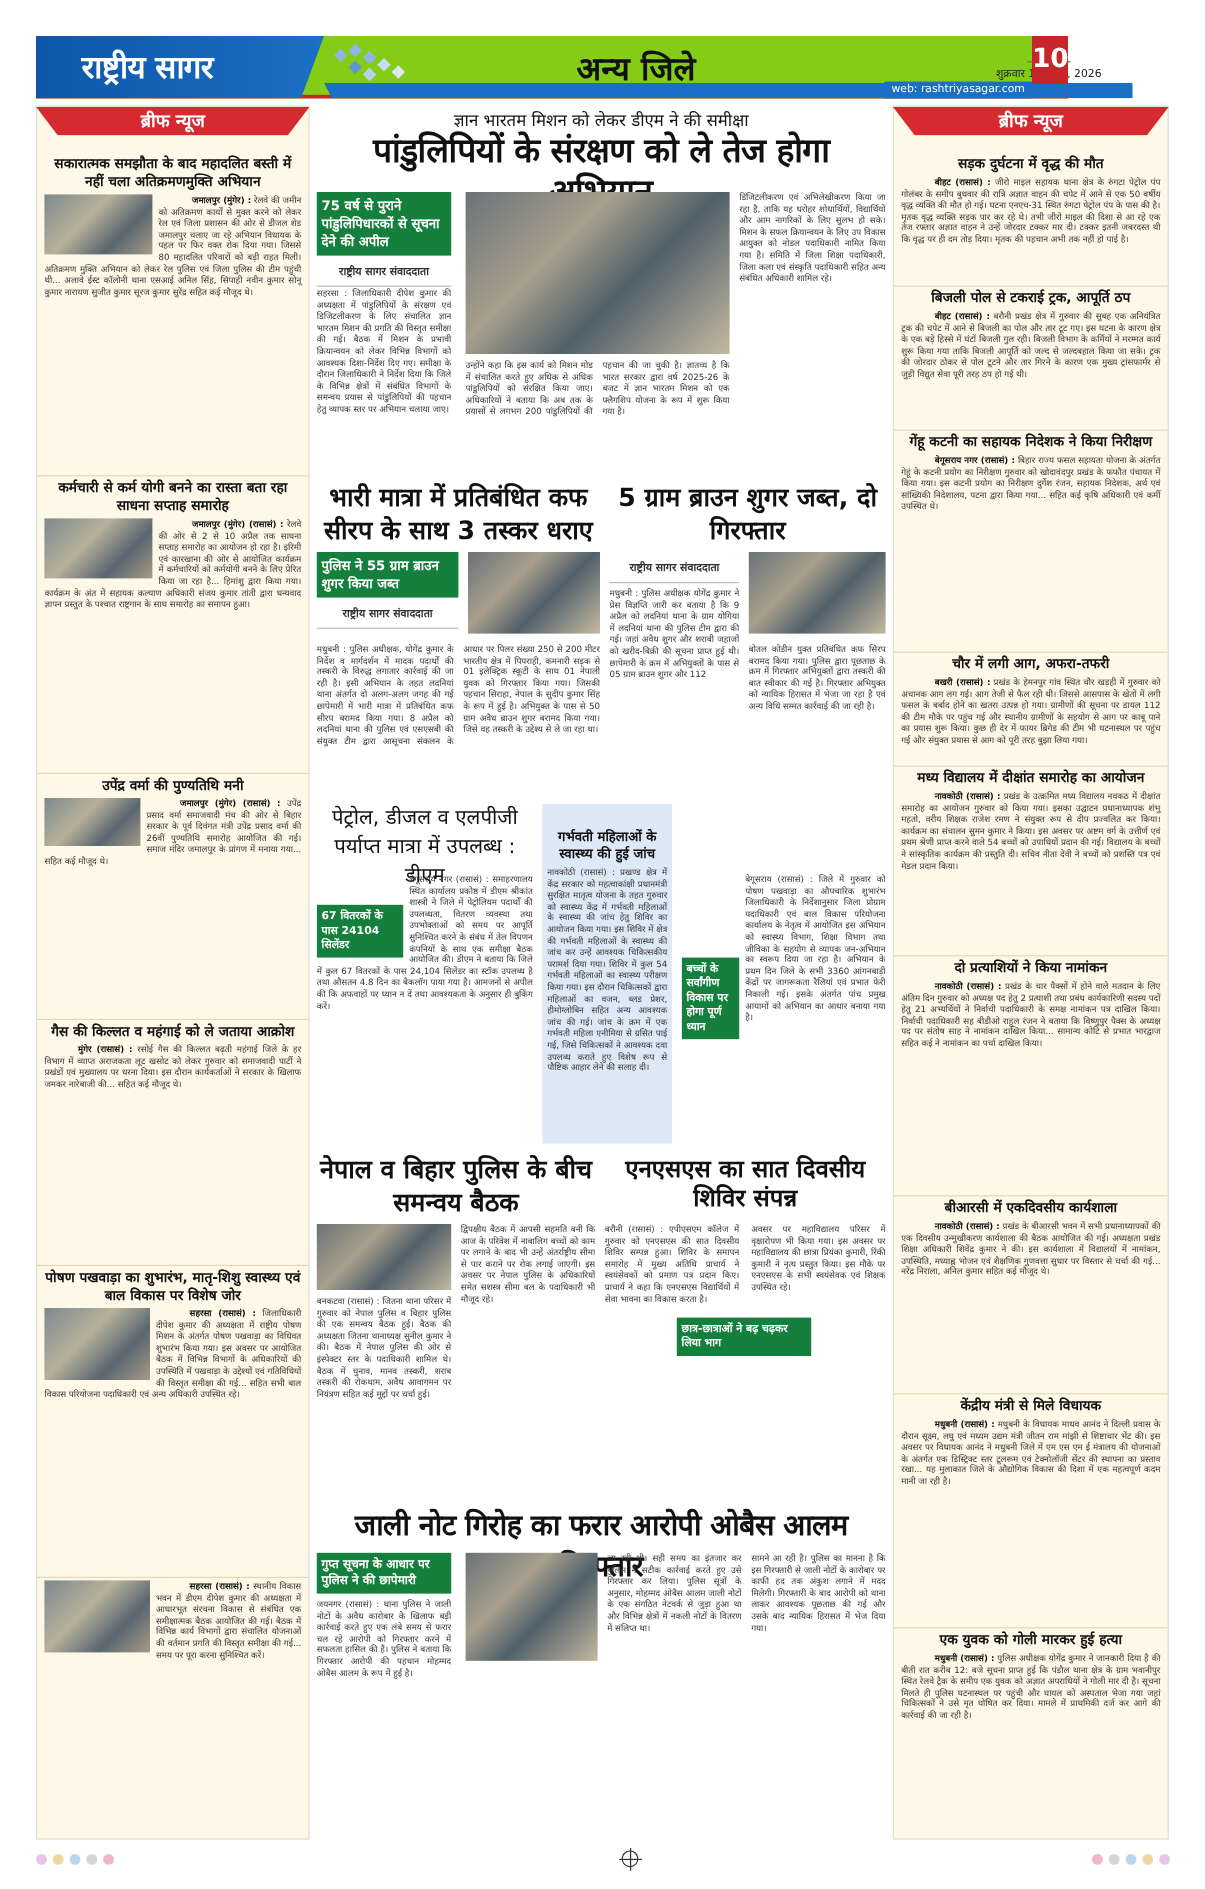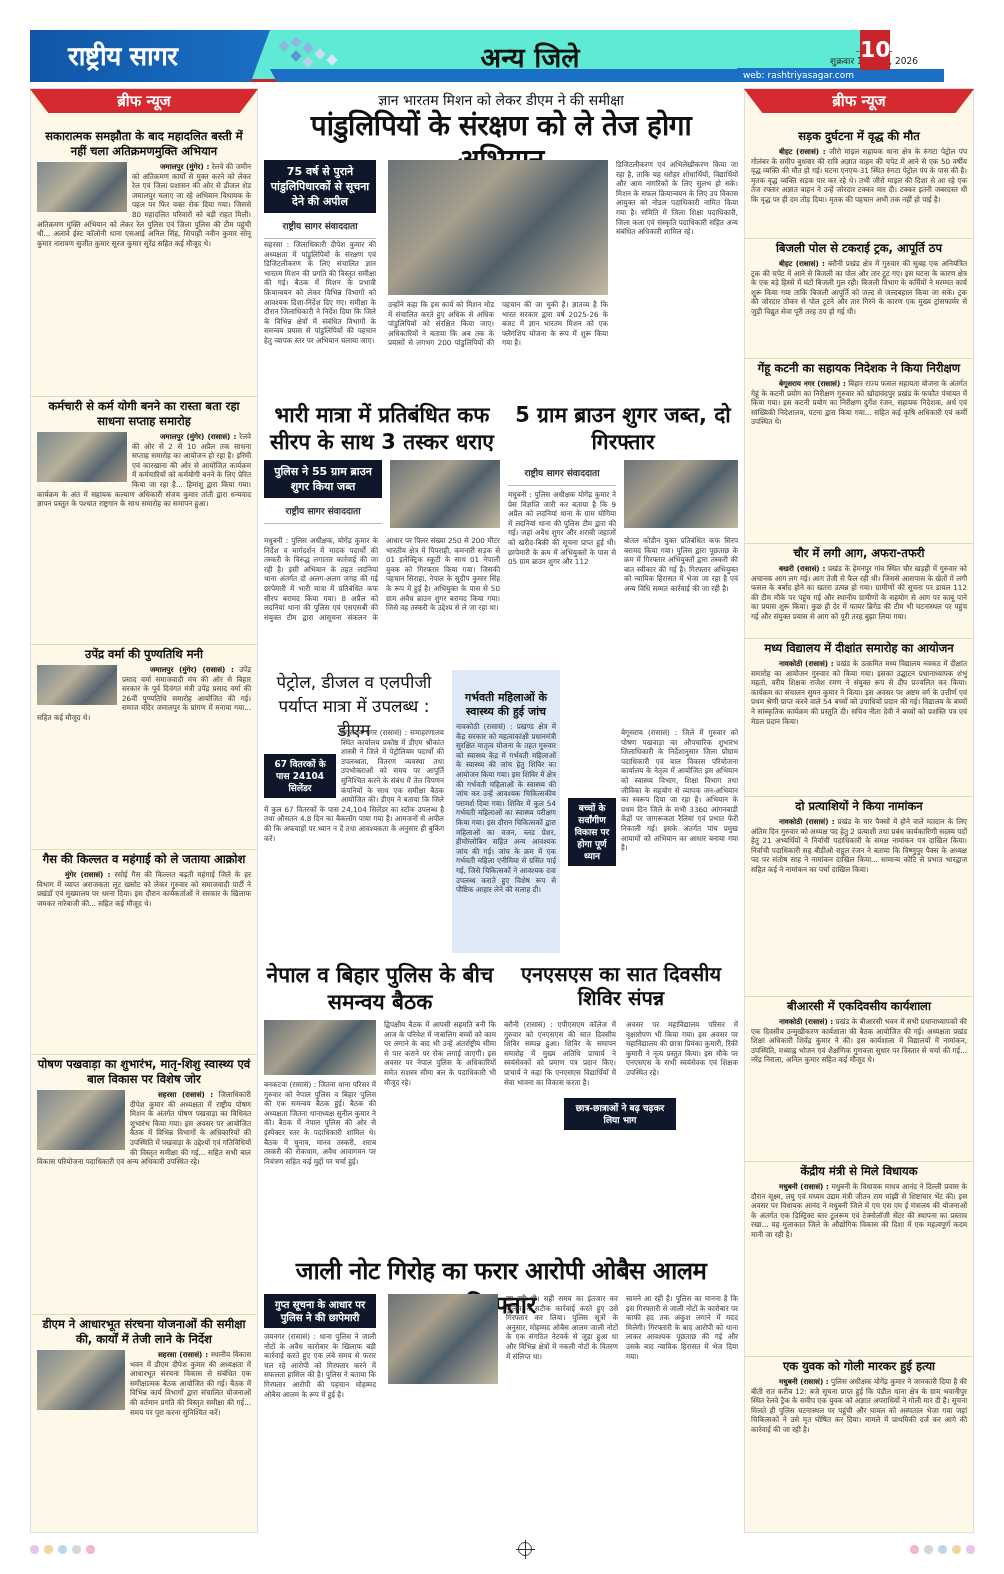--- a/index.html
+++ b/index.html
@@ -1,20 +1,20 @@
 <!DOCTYPE html>
 <html><head>
 <meta charset="utf-8">
 <style>
   * { box-sizing: border-box; margin: 0; padding: 0; }
   html, body { width: 1004px; height: 1574px; background: #fff; overflow: hidden; }
   body { font-family: "DejaVu Sans", sans-serif; color: #222; position: relative; }
 
   
-  .masthead { position: absolute; left: 30px; top: 30px; width: 860px; height: 52px; background: #5eead4; border-bottom: 3px solid #c8252b; }
+  .masthead { position: absolute; left: 30px; top: 30px; width: 860px; height: 52px; background: #84cc16; border-bottom: 3px solid #c8252b; }
   .brand { position: absolute; left: 0; top: 0; width: 240px; height: 52px; background: linear-gradient(90deg, #0f56a8, #1b6fc4); clip-path: polygon(0 0, 100% 0, 92% 100%, 0 100%); }
   .brand-text { position: absolute; left: 38px; top: 7px; font-family: "DejaVu Serif", serif; font-weight: bold; font-size: 26px; color: #fff; letter-spacing: -0.5px; }
   .brand-dots { position: absolute; left: 250px; top: 8px; width: 70px; height: 36px; }
   .brand-dots span { position: absolute; width: 8px; height: 8px; background: #8fb6e0; transform: rotate(45deg); }
   .section-title { position: absolute; left: 380px; top: 8px; width: 240px; text-align: center; font-weight: bold; font-size: 27px; color: #111; }
   .city-box { position: absolute; left: 784px; top: 2px; width: 120px; text-align: center; }
   .city { font-size: 13px; font-weight: bold; color: #111; border-bottom: 1px solid #666; display: inline-block; padding: 0 6px; }
   .date { font-size: 9px; color: #222; margin-top: 2px; }
   .page-num { position: absolute; right: 0; top: 0; width: 30px; height: 40px; background: #c8252b; color: #fff; font-size: 22px; font-weight: bold; text-align: center; line-height: 40px; }
   .web { position: absolute; right: 30px; top: 38px; height: 14px; padding: 0 6px; background: #1b6fc4; color: #fff; font-size: 9px; line-height: 14px; }
@@ -32,21 +32,21 @@
   .brief h3 { font-size: 11.5px; font-weight: bold; text-align: center; line-height: 15px; color: #111; margin-bottom: 3px; }
   .brief .body { font-size: 7.2px; line-height: 9.6px; color: #333; text-align: justify; }
   .brief .body b { color: #111; padding-left: 28px; }
   .photo { float: left; background: linear-gradient(135deg, #7d8a8f, #b7b09a 40%, #5a6670 70%, #a59b86); margin: 0 5px 2px 0; }
 
   
   .kicker { text-align: center; font-size: 14px; color: #111; margin-top: 2px; }
   .headline-xl { text-align: center; font-size: 28px; font-weight: bold; color: #111; line-height: 34px; letter-spacing: -0.5px; }
   .headline-lg { font-size: 21px; font-weight: bold; color: #111; line-height: 27px; text-align: center; }
   .headline-md { font-size: 17px; color: #111; line-height: 24px; text-align: center; }
-  .redbox { background: #0f172a; color: #fff; font-weight: bold; text-align: center; padding: 4px 4px; font-size: 11px; line-height: 15px; }
+  .redbox { background: #15803d; color: #fff; font-weight: bold; text-align: left; padding: 4px 4px; font-size: 11px; line-height: 15px; }
   .byline { text-align: center; font-size: 9px; font-weight: bold; color: #333; padding: 6px 0; border-bottom: 1px solid #bbb; margin-bottom: 4px; }
   .text { font-size: 7.2px; line-height: 9.6px; color: #333; text-align: justify; }
   .block { position: absolute; }
   .img { position: absolute; background: linear-gradient(135deg, #6a7378, #a89f8c 35%, #50606a 60%, #c5b9a0); }
   .bluebox { background: #dde9f6; }
 
   
   .footer { position: absolute; left: 30px; top: 1542px; width: 944px; height: 14px; }
   .footer-dot { position: absolute; top: 3px; width: 9px; height: 9px; border-radius: 50%; }
   .crosshair { position: absolute; left: 488px; top: 0; width: 14px; height: 14px; border: 1px solid #333; border-radius: 50%; }
@@ -106,21 +106,20 @@
     <div class="body"><b>मुंगेर (रासासं) :</b> <span>रसोई गैस की किल्लत बढ़ती महंगाई जिले के हर विभाग में व्याप्त अराजकता लूट खसोट को लेकर गुरुवार को समाजवादी पार्टी ने प्रखंडों एवं मुख्यालय पर धरना दिया। इस दौरान कार्यकर्ताओं ने सरकार के खिलाफ जमकर नारेबाजी की... सहित कई मौजूद थे।</span></div>
   </div>
 
   <div class="brief" style="height:260px;overflow:hidden">
     <h3>पोषण पखवाड़ा का शुभारंभ, मातृ-शिशु स्वास्थ्य एवं बाल विकास पर विशेष जोर</h3>
     <div class="photo" style="width:88px;height:60px"></div>
     <div class="body"><b>सहरसा (रासासं) :</b> <span>जिलाधिकारी दीपेश कुमार की अध्यक्षता में राष्ट्रीय पोषण मिशन के अंतर्गत पोषण पखवाड़ा का विधिवत शुभारंभ किया गया। इस अवसर पर आयोजित बैठक में विभिन्न विभागों के अधिकारियों की उपस्थिति में पखवाड़ा के उद्देश्यों एवं गतिविधियों की विस्तृत समीक्षा की गई... सहित सभी बाल विकास परियोजना पदाधिकारी एवं अन्य अधिकारी उपस्थित रहे।</span></div>
   </div>
 
   <div class="brief" style="height:225px;overflow:hidden;border-bottom:none">
-    <h3>डीएम ने आधारभूत संरचना योजनाओं की समीक्षा की, कार्यों में तेजी लाने के निर्देश</h3>
     <div class="photo" style="width:88px;height:60px"></div>
     <div class="body"><b>सहरसा (रासासं) :</b> <span>स्थानीय विकास भवन में डीएम दीपेश कुमार की अध्यक्षता में आधारभूत संरचना विकास से संबंधित एक समीक्षात्मक बैठक आयोजित की गई। बैठक में विभिन्न कार्य विभागों द्वारा संचालित योजनाओं की वर्तमान प्रगति की विस्तृत समीक्षा की गई... समय पर पूरा करना सुनिश्चित करें।</span></div>
   </div>
 </div>
 
 <div class="col col-mid">
 
   <div class="block" style="left:0;top:0;width:474px">
     <div class="kicker">ज्ञान भारतम मिशन को लेकर डीएम ने की समीक्षा</div>
     <div class="headline-xl">पांडुलिपियों के संरक्षण को ले तेज होगा अभियान</div>

